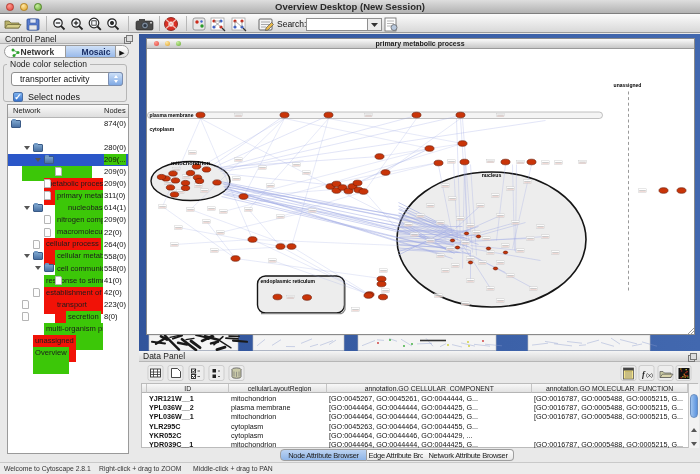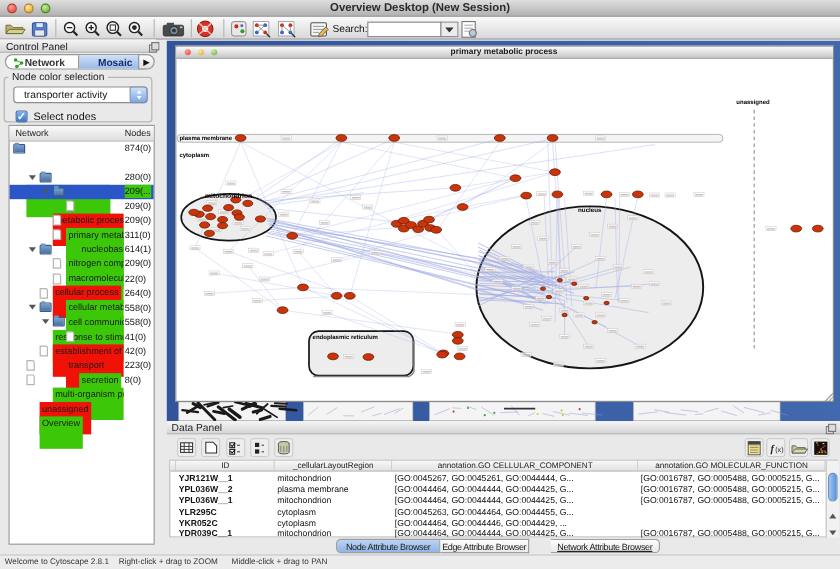--- a/index.html
+++ b/index.html
@@ -1025,19 +1025,19 @@
         <svg style="position:absolute;left:0px;top:42px" width="10" height="22">
           <path d="M5 2 L8 6 L2 6 Z" fill="#555"></path>
           <path d="M5 20 L8 16 L2 16 Z" fill="#555"></path>
         </svg>
       </div>
     </div>
 </div>
 <div class="abs" id="vtabs">
 <div class="vtab" style="left:141px;width:87px;border-radius:4px 0 0 4px;background:linear-gradient(#bcd3f2,#8fb5e8);">Node Attribute Browser</div>
 <div class="vtab" style="left:228px;width:74px;border-left:none;">Edge Attribute Browser</div>
-<div class="vtab" style="left:320px;width:91px;border-left:none;border-radius:0 4px 4px 0;text-decoration:underline;">Network Attribute Browser</div>
+<div class="vtab" style="left:284px;width:91px;border-left:none;border-radius:0 4px 4px 0;">Network Attribute Browser</div>
 </div>
 <div class="abs" id="statusbar">
 <span class="st" style="left:4px">Welcome to Cytoscape 2.8.1</span>
 <span class="st" style="left:99px">Right-click + drag to ZOOM</span>
 <span class="st" style="left:193px">Middle-click + drag to PAN</span>
 </div>
 
 </body></html>

